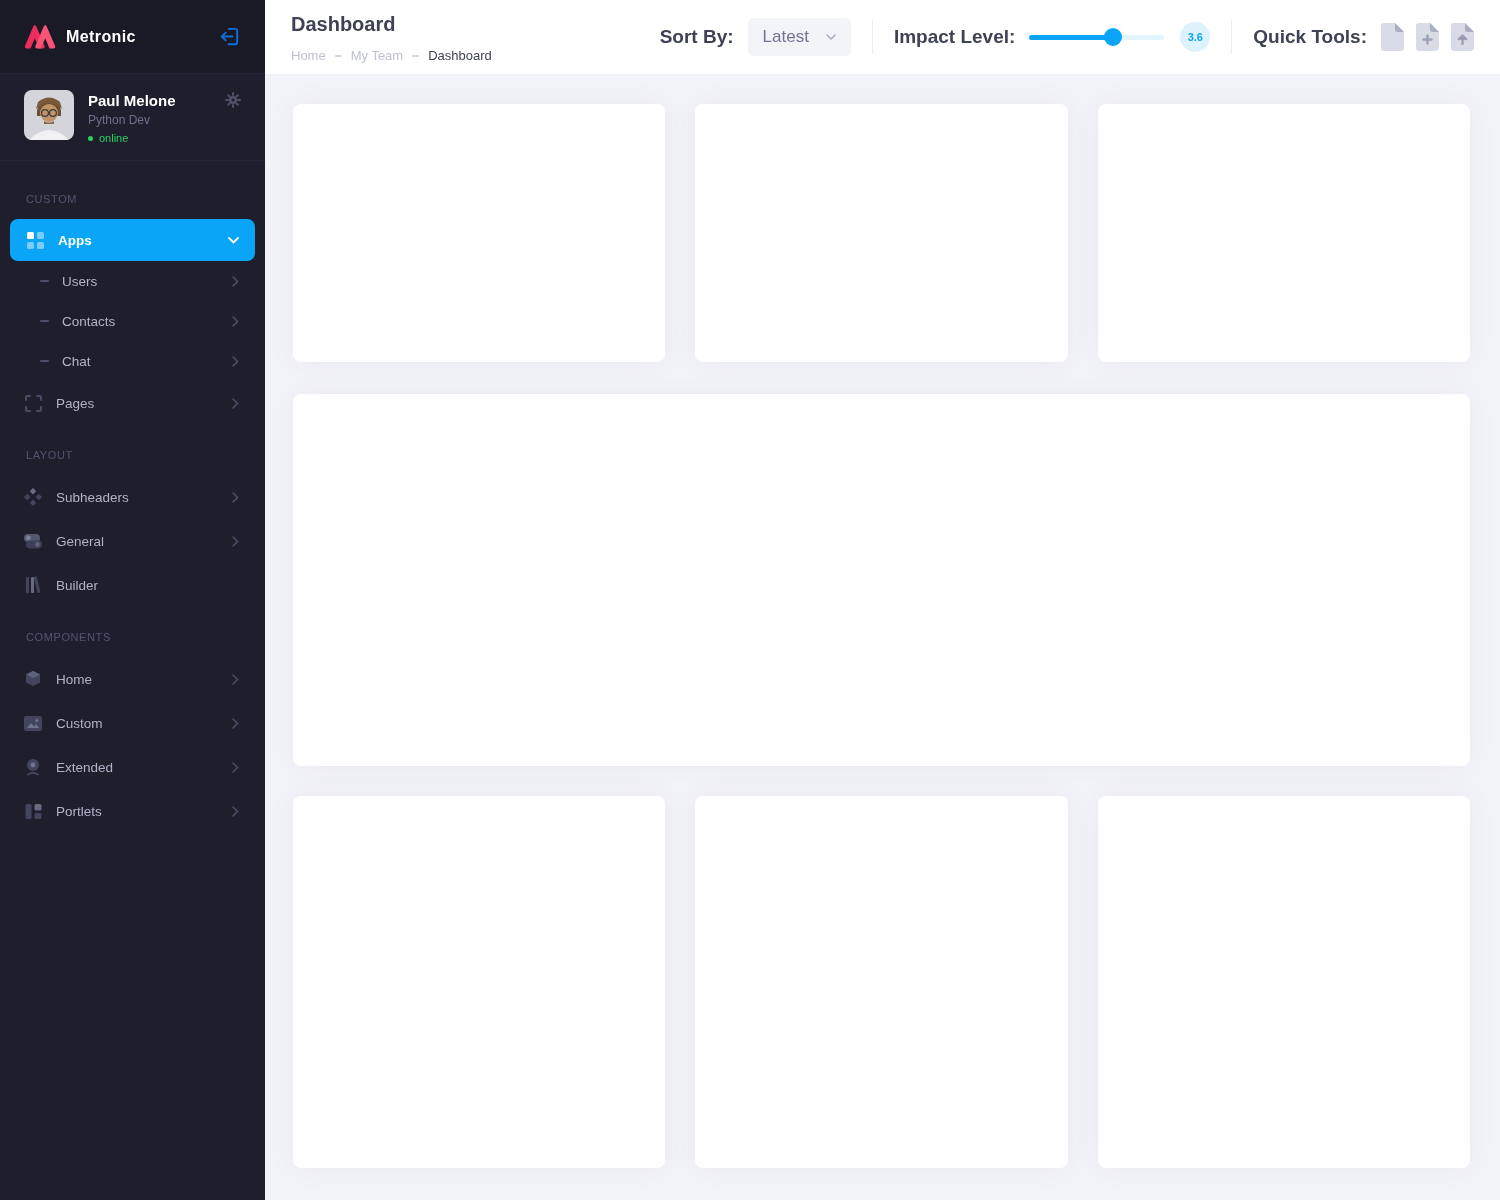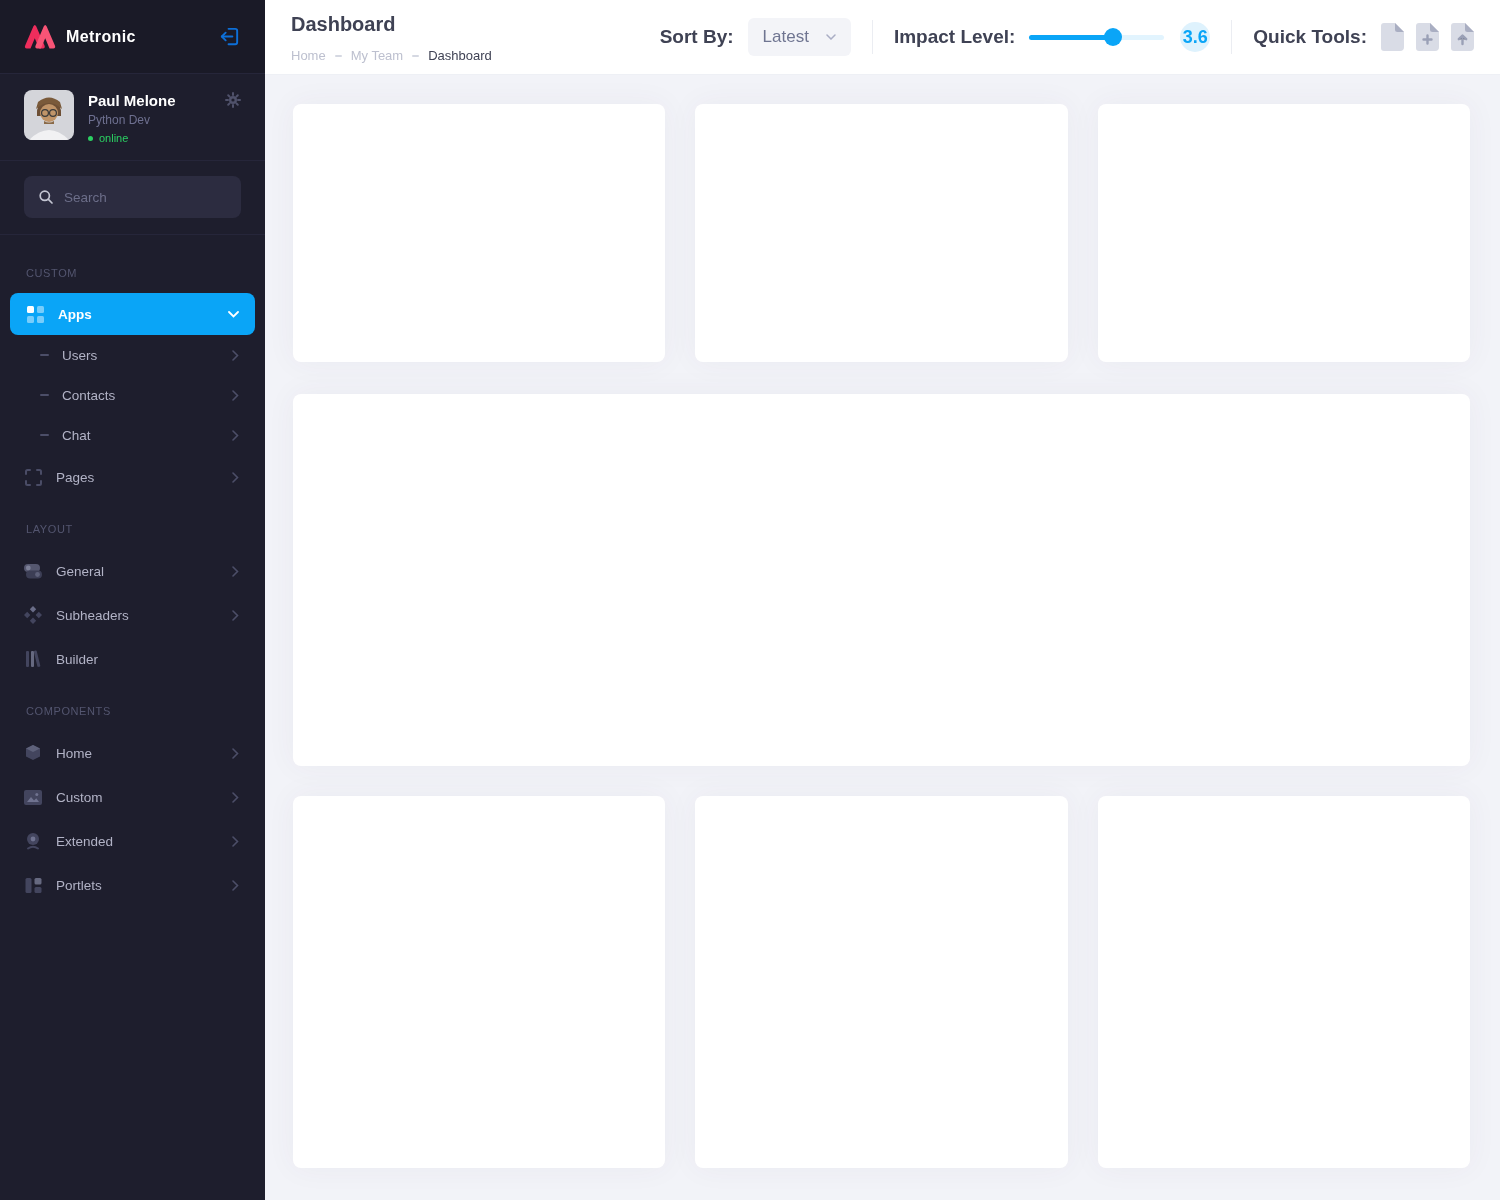--- a/index.html
+++ b/index.html
@@ -53,21 +53,21 @@
   .topbar-right { margin-left:auto; display:flex; align-items:center; }
   .tb-label { color:#3f4254; font-size:19px; font-weight:bold; white-space:nowrap; }
   .sort-select { margin-left:14px; background:#f3f4f8; border:none; border-radius:6px; height:38px; padding:0 15px; display:flex; align-items:center; color:#6f7591; font-size:17px; cursor:pointer; font-family:"Liberation Sans", sans-serif; }
   .sort-select .sel-caret { margin-left:17px; display:flex; }
   .v-div { width:1px; height:34px; background:#ebedf2; margin:0 21px; }
 
   .slider { position:relative; width:135px; height:18px; margin-left:14px; cursor:pointer; }
   .slider-track { position:absolute; top:6.5px; left:0; right:0; height:5px; border-radius:3px; background:#e2f4fe; }
   .slider-fill { height:5px; border-radius:3px; background:#0aa5f7; width:62%; }
   .slider-thumb { position:absolute; top:0; width:18px; height:18px; border-radius:50%; background:#0aa5f7; left:calc(62% - 9px); }
-  .impact-badge { width:30px; height:30px; border-radius:50%; background:#def2fd; color:#0aa5f7; font-size:18px; font-weight:bold; display:flex; align-items:center; justify-content:center; margin-left:16px; }
+  .impact-badge { width:30px; height:30px; border-radius:50%; background:#def2fd; color:#0aa5f7; font-size:11px; font-weight:bold; display:flex; align-items:center; justify-content:center; margin-left:16px; }
 
   .quick-icons { display:flex; margin-left:14px; }
   .qt-btn { background:none; border:none; padding:0; margin-left:12px; cursor:pointer; display:flex; }
   .qt-btn:first-child { margin-left:0; }
 
   .content { padding:29px 30px 30px 28px; }
   .card-row { display:flex; gap:30px; }
   .card { background:#ffffff; border-radius:8px; box-shadow:0 0 30px rgba(82,63,105,0.05); flex:1; }
   .card.small { height:258px; }
   .card.tall { height:372px; }
@@ -134,31 +134,20 @@
               <line x1="3.2" y1="12.8" x2="4.6" y2="11.4"></line>
                 <line x1="11.4" y1="4.6" x2="12.8" y2="3.2"></line>
             </g>
             <circle cx="8" cy="8" r="4" fill="#50526b"></circle>
               <circle cx="8" cy="8" r="1.6" fill="#1e1e2d"></circle>
           </svg>
         </span>
       </button>
     </div>
 
-    <div class="search-wrap">
-      <div class="search-box">
-        <span style="display:flex;">
-          <svg width="16" height="16" viewBox="0 0 16 16" fill="none" stroke="#c3c5d2" stroke-width="1.7">
-            <circle cx="6.8" cy="6.8" r="4.6"></circle>
-              <line x1="10.4" y1="10.4" x2="14" y2="14" stroke-linecap="round"></line>
-          </svg>
-        </span>
-        <input type="text" placeholder="Search" style="">
-      </div>
-    </div>
 
     <nav class="menu">
       <div class="section-label">CUSTOM</div>
 
       <a class="menu-item active-pill">
         <span class="mi-icon">
           <svg width="17" height="17" viewBox="0 0 17 17">
             <rect x="0" y="0" width="7" height="7" rx="1.5" fill="#ffffff"></rect>
             <rect x="10" y="0" width="7" height="7" rx="1.5" fill="rgba(255,255,255,0.45)"></rect>
             <rect x="0" y="10" width="7" height="7" rx="1.5" fill="rgba(255,255,255,0.45)"></rect>
@@ -217,45 +206,45 @@
           <svg width="7" height="11" viewBox="0 0 7 11" fill="none" stroke="#4c4e68" stroke-width="1.6" stroke-linecap="round">
               <path d="M1 1 l4.5 4.5 L1 10"></path>
             </svg>
         </span>
       </a>
 
       <div class="section-label gap">LAYOUT</div>
 
       <a class="menu-item">
         <span class="mi-icon">
+          <svg width="18" height="18" viewBox="0 0 18 18">
+            <path d="M9 0 L12.2 3.2 L9 6.4 L5.8 3.2 Z" fill="#6a6d88"></path>
+            <path d="M3.2 5.8 L6.4 9 L3.2 12.2 L0 9 Z" fill="#43455e"></path>
+            <path d="M14.8 5.8 L18 9 L14.8 12.2 L11.6 9 Z" fill="#43455e"></path>
+            <path d="M9 11.6 L12.2 14.8 L9 18 L5.8 14.8 Z" fill="#43455e"></path>
+          </svg>
+        </span>
+        <span class="mi-label">Subheaders</span>
+        <span style="display:flex;">
+          <svg width="7" height="11" viewBox="0 0 7 11" fill="none" stroke="#4c4e68" stroke-width="1.6" stroke-linecap="round">
+              <path d="M1 1 l4.5 4.5 L1 10"></path>
+            </svg>
+        </span>
+      </a>
+
+      <a class="menu-item">
+        <span class="mi-icon">
           <svg width="18" height="15" viewBox="0 0 18 15">
             <rect x="0" y="0" width="16" height="8" rx="4" fill="#55576f"></rect>
             <circle cx="4.3" cy="4" r="2.4" fill="#7e8199"></circle>
             <rect x="2" y="6.5" width="16" height="8" rx="4" fill="#3c3e55"></rect>
             <circle cx="13.5" cy="10.5" r="2.4" fill="#5e617a"></circle>
           </svg>
         </span>
         <span class="mi-label">General</span>
-        <span style="display:flex;">
-          <svg width="7" height="11" viewBox="0 0 7 11" fill="none" stroke="#4c4e68" stroke-width="1.6" stroke-linecap="round">
-              <path d="M1 1 l4.5 4.5 L1 10"></path>
-            </svg>
-        </span>
-      </a>
-
-      <a class="menu-item">
-        <span class="mi-icon">
-          <svg width="18" height="18" viewBox="0 0 18 18">
-            <path d="M9 0 L12.2 3.2 L9 6.4 L5.8 3.2 Z" fill="#6a6d88"></path>
-            <path d="M3.2 5.8 L6.4 9 L3.2 12.2 L0 9 Z" fill="#43455e"></path>
-            <path d="M14.8 5.8 L18 9 L14.8 12.2 L11.6 9 Z" fill="#43455e"></path>
-            <path d="M9 11.6 L12.2 14.8 L9 18 L5.8 14.8 Z" fill="#43455e"></path>
-          </svg>
-        </span>
-        <span class="mi-label">Subheaders</span>
         <span style="display:flex;">
           <svg width="7" height="11" viewBox="0 0 7 11" fill="none" stroke="#4c4e68" stroke-width="1.6" stroke-linecap="round">
               <path d="M1 1 l4.5 4.5 L1 10"></path>
             </svg>
         </span>
       </a>
 
       <a class="menu-item">
         <span class="mi-icon">
           <svg width="17" height="18" viewBox="0 0 17 18">

